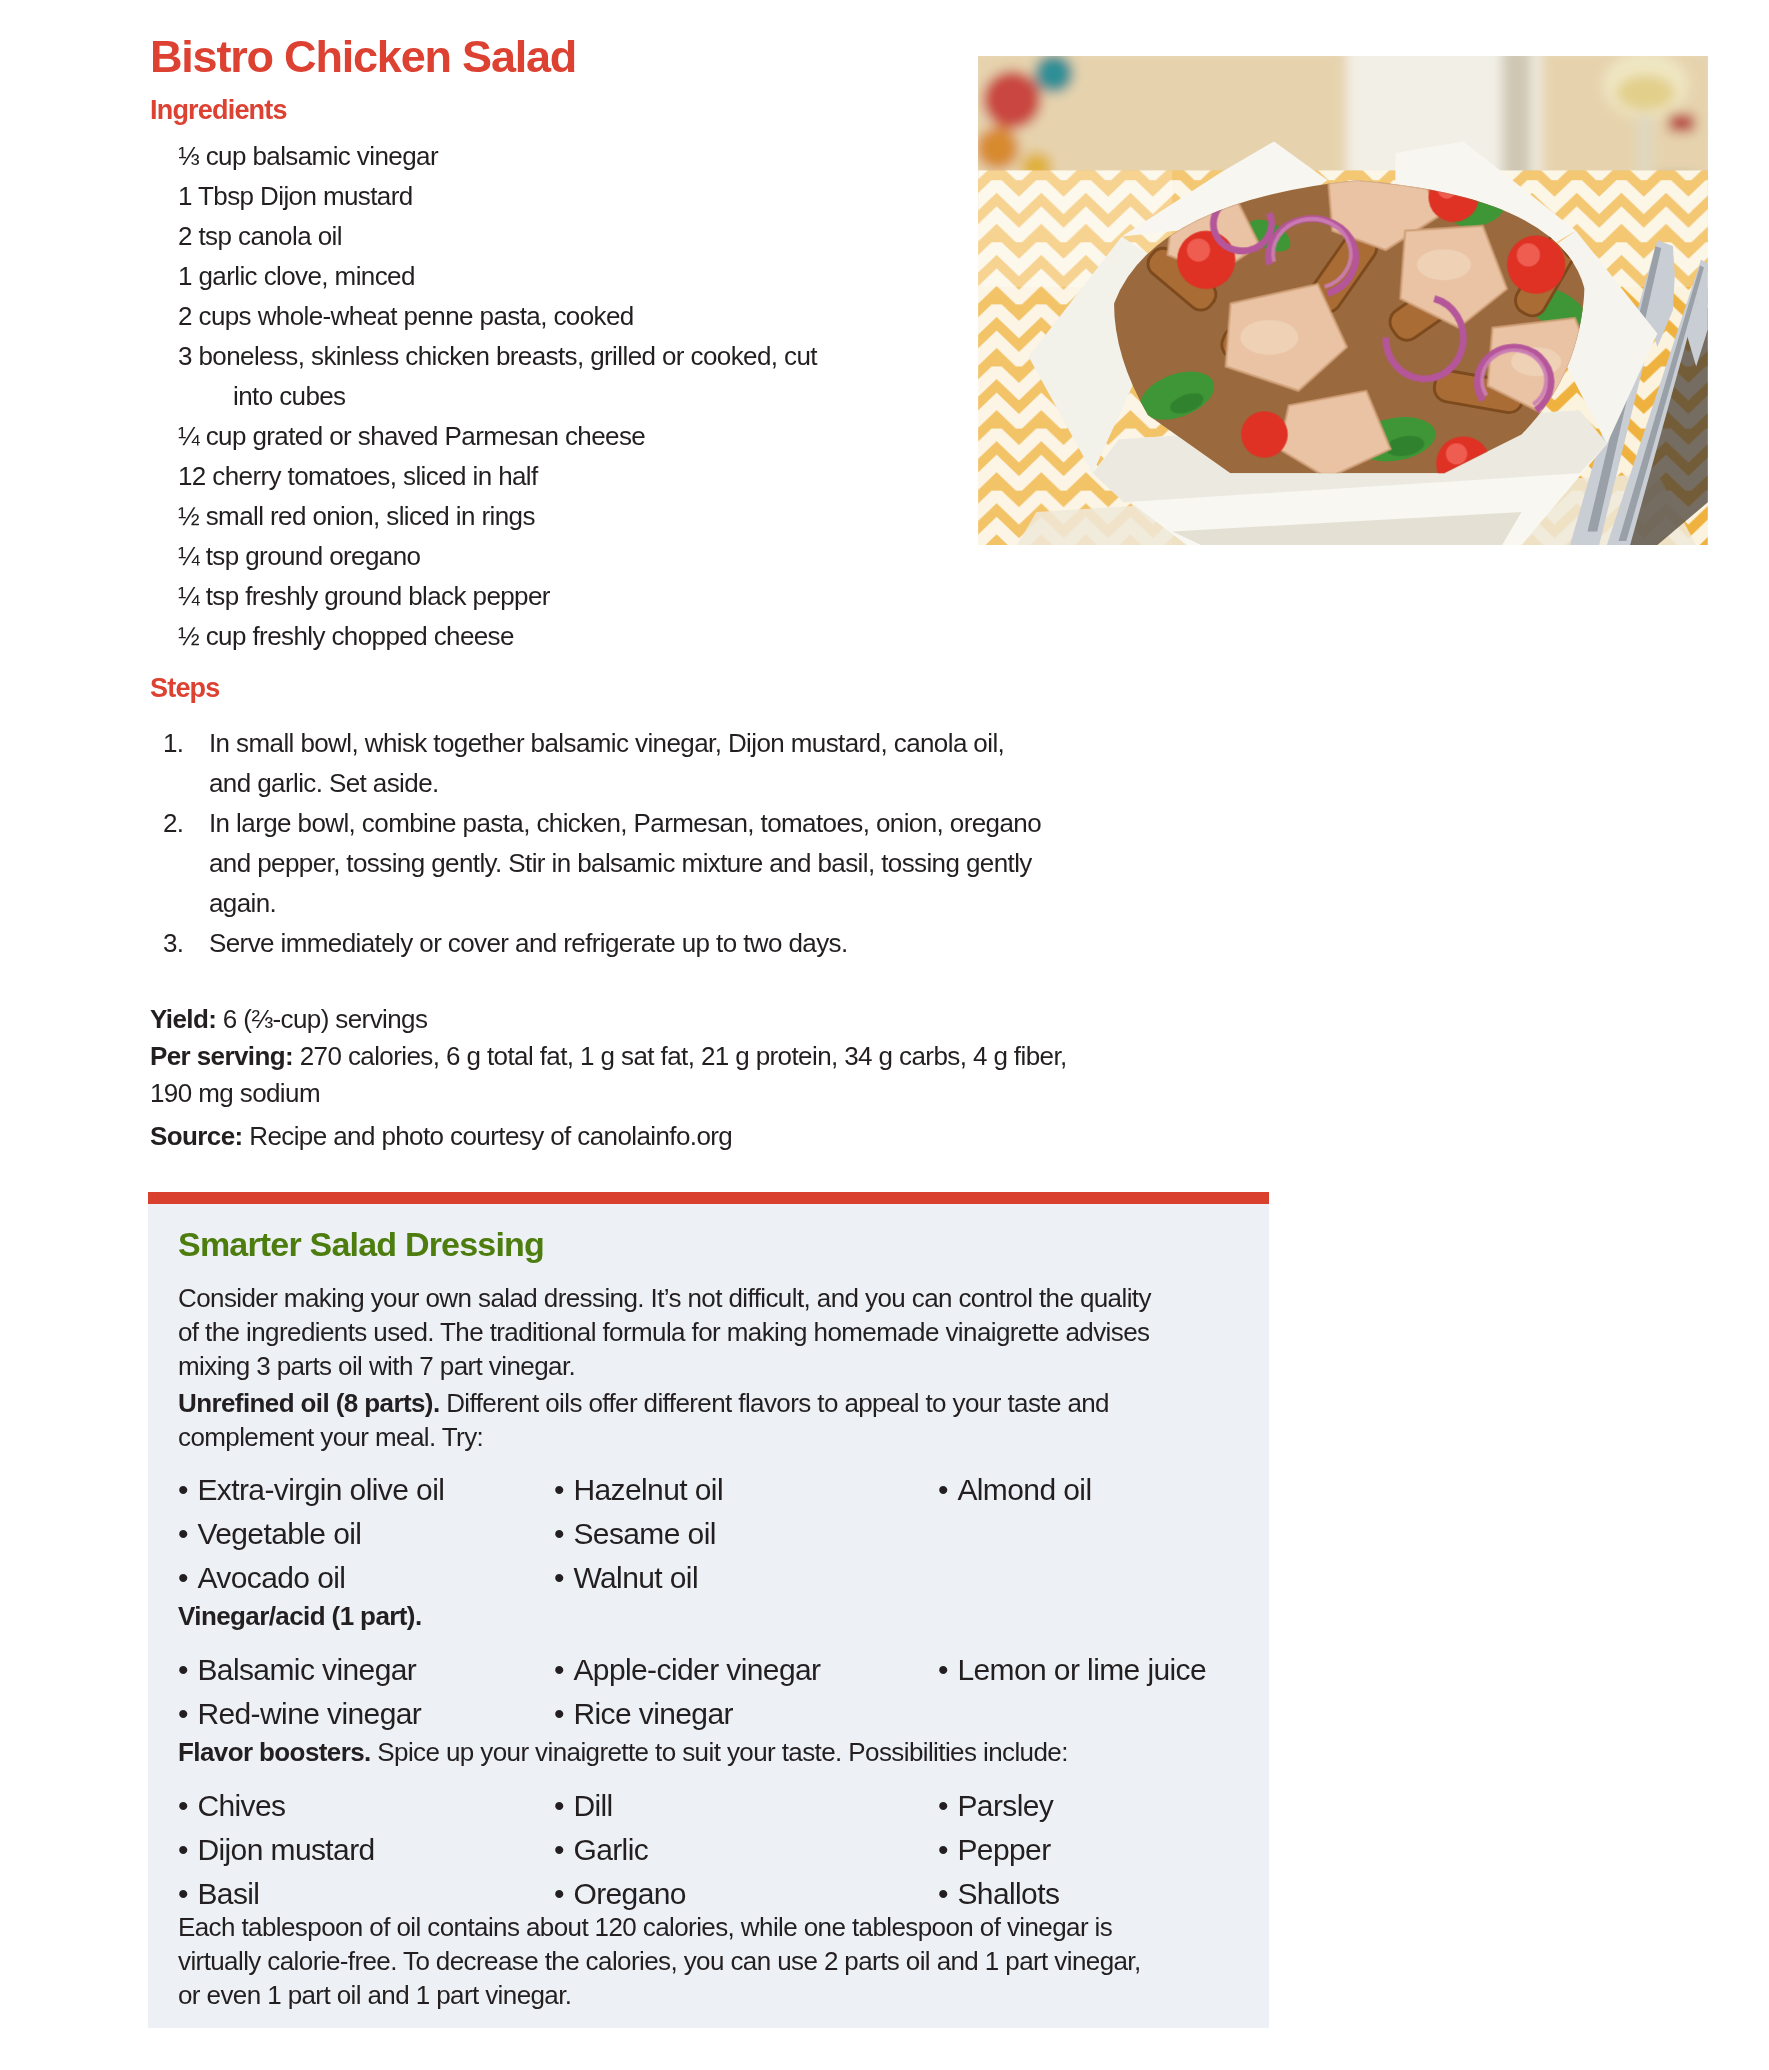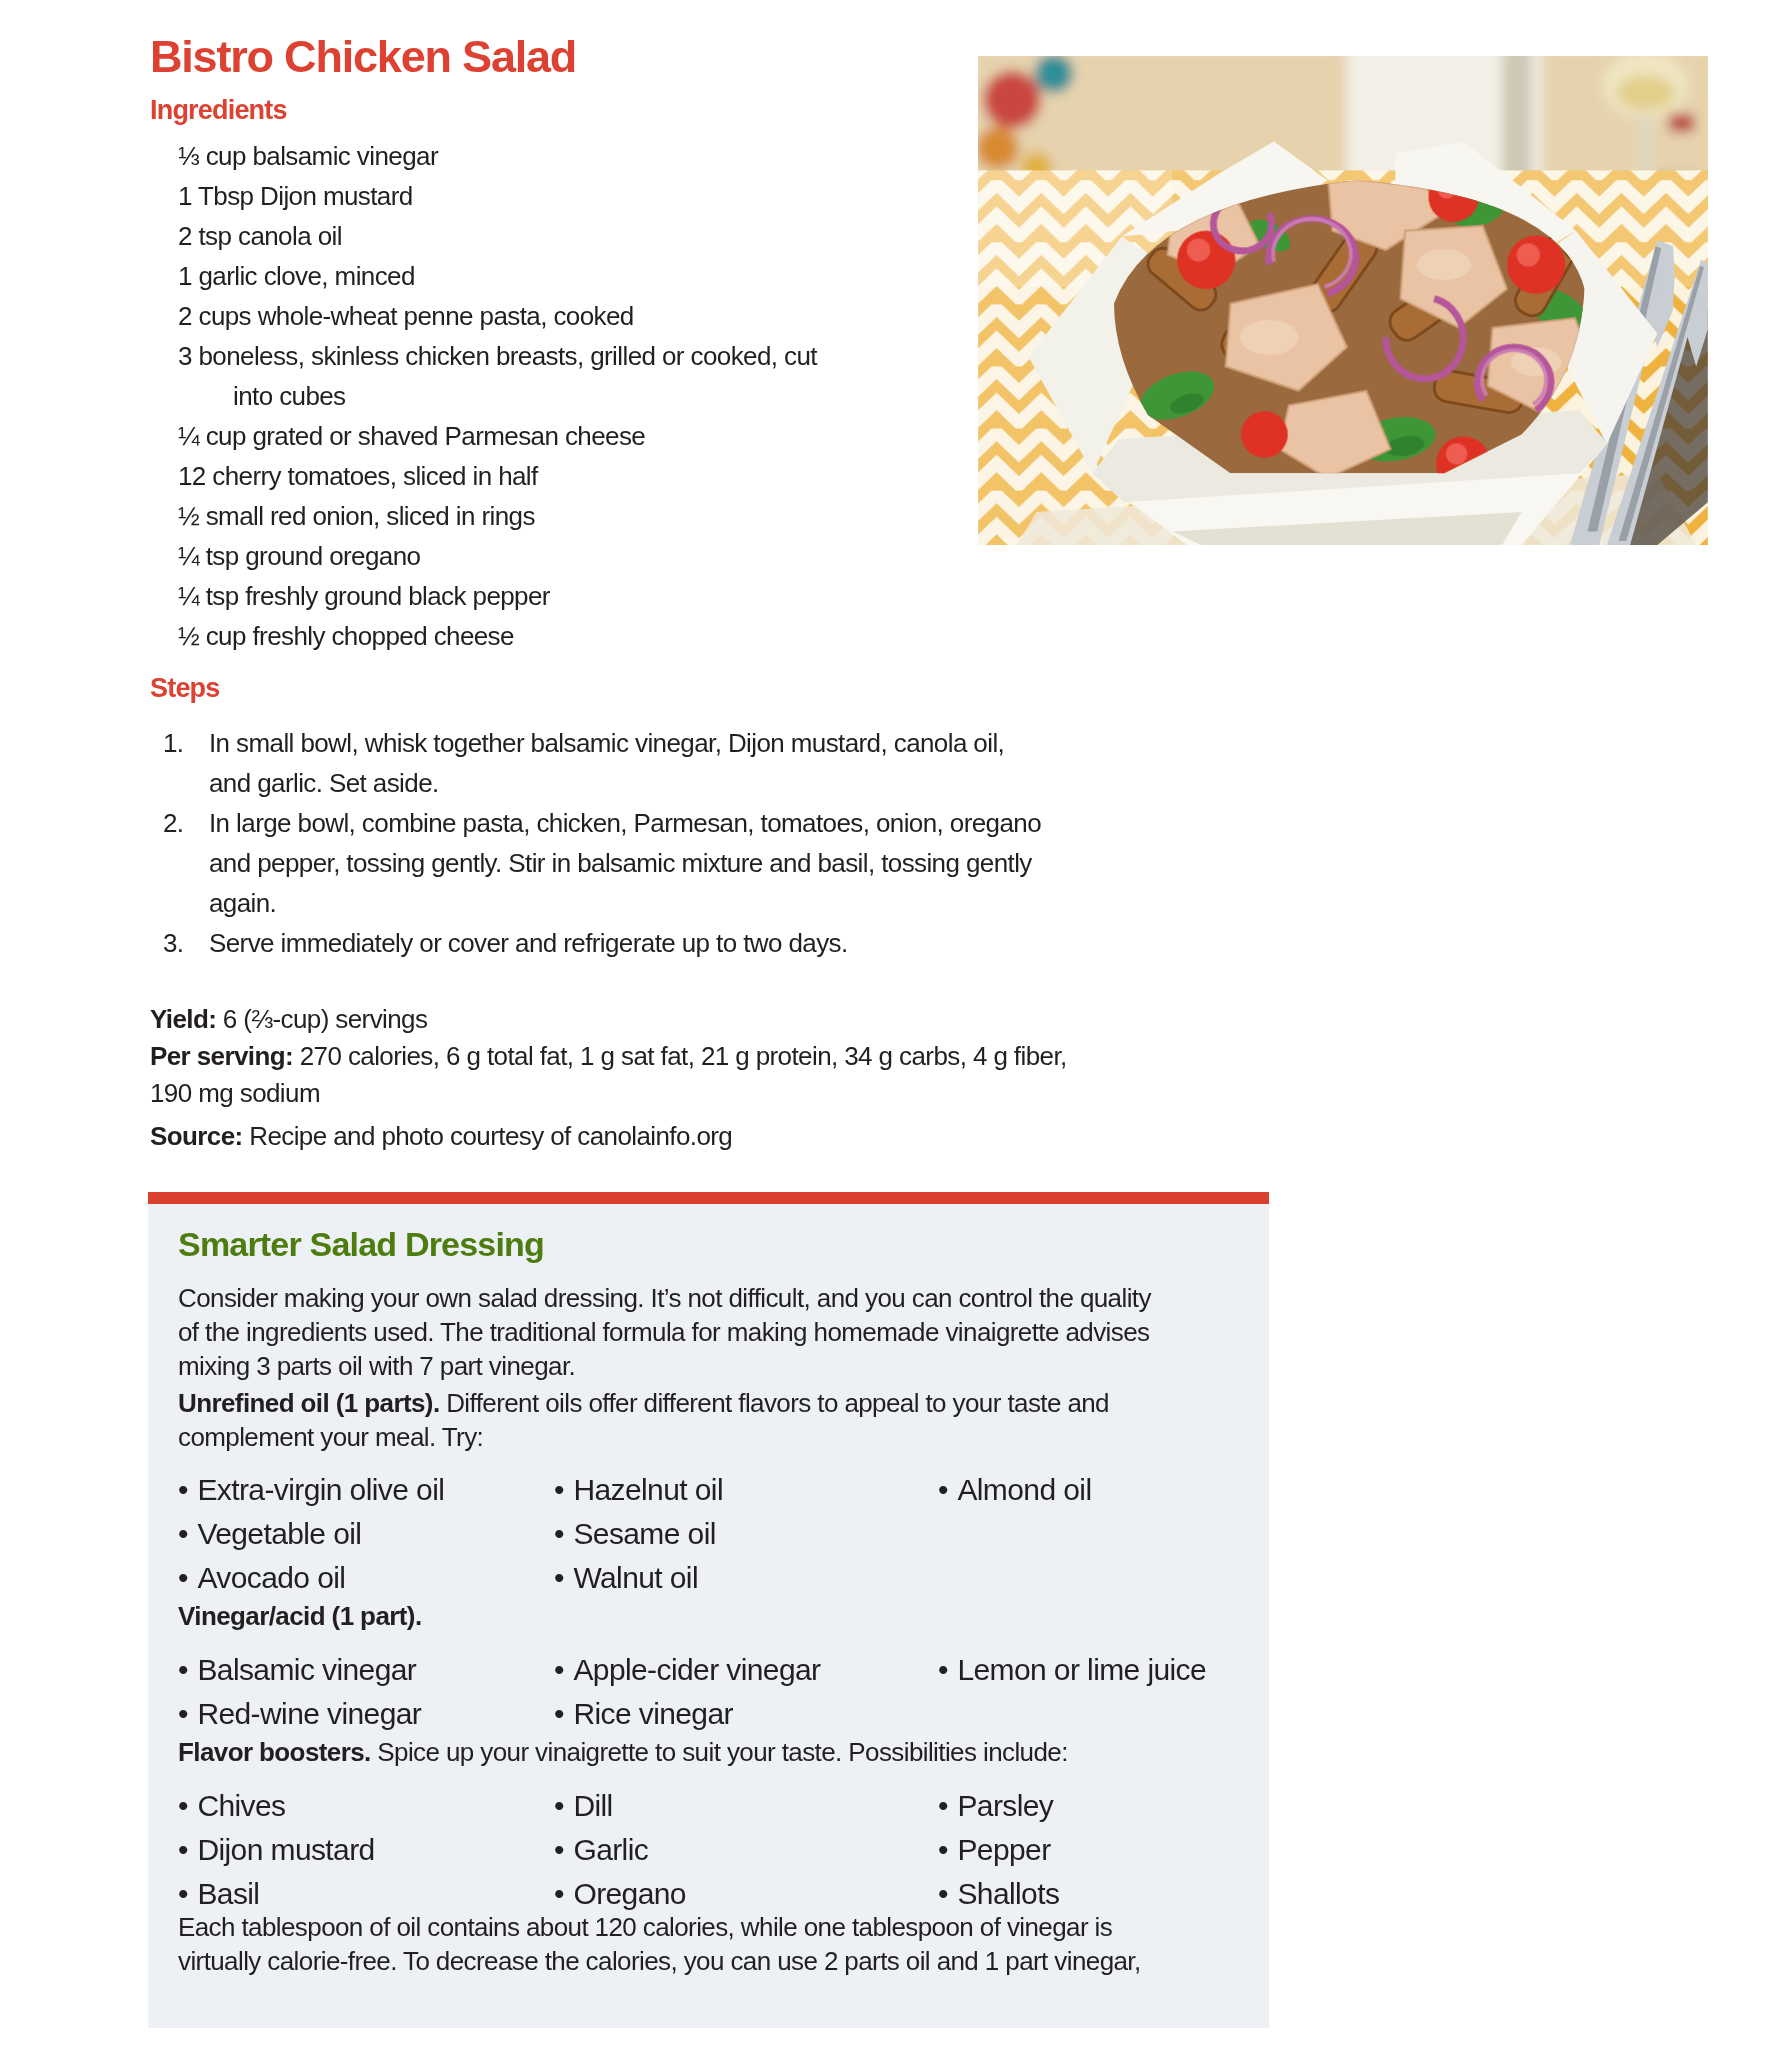--- a/index.html
+++ b/index.html
@@ -254,21 +254,21 @@
 
 <div class="abs section-heading" id="box-heading" style="color: #4d7c0f;">Smarter Salad Dressing</div>
 
 <div class="abs box-par" id="box-intro">
     <div>Consider making your own salad dressing. It’s not difficult, and you can control the quality</div>
     <div>of the ingredients used. The traditional formula for making homemade vinaigrette advises</div>
     <div>mixing 3 parts oil with 7 part vinegar.</div>
   </div>
 
 <div class="abs box-par" id="sec-hdr-0">
-    <div><span class="lead">Unrefined oil (1 parts).</span> Different oils offer different flavors to appeal to your taste and</div>
+    <div><span class="lead">Unrefined oil (8 parts).</span> Different oils offer different flavors to appeal to your taste and</div>
     <div>complement your meal. Try:</div>
   </div>
 <div class="abs" id="sec-cols-0">
     <div class="bullet-col c0">
       <div class="bullet-row"><span class="bullet-dot">•</span>Extra-virgin olive oil</div>
       <div class="bullet-row"><span class="bullet-dot">•</span>Vegetable oil</div>
       <div class="bullet-row"><span class="bullet-dot">•</span>Avocado oil</div>
     </div>
     <div class="bullet-col c1">
       <div class="bullet-row"><span class="bullet-dot">•</span>Hazelnut oil</div>
@@ -314,14 +314,15 @@
     <div class="bullet-col c2">
       <div class="bullet-row"><span class="bullet-dot">•</span>Parsley</div>
       <div class="bullet-row"><span class="bullet-dot">•</span>Pepper</div>
       <div class="bullet-row"><span class="bullet-dot">•</span>Shallots</div>
     </div>
   </div>
 
 <div class="abs box-par" id="box-outro">
     <div>Each tablespoon of oil contains about 120 calories, while one tablespoon of vinegar is</div>
     <div>virtually calorie-free. To decrease the calories, you can use 2 parts oil and 1 part vinegar,</div>
+    <div>or even 1 part oil and 1 part vinegar.</div>
   </div>
 
 
 </body></html>

